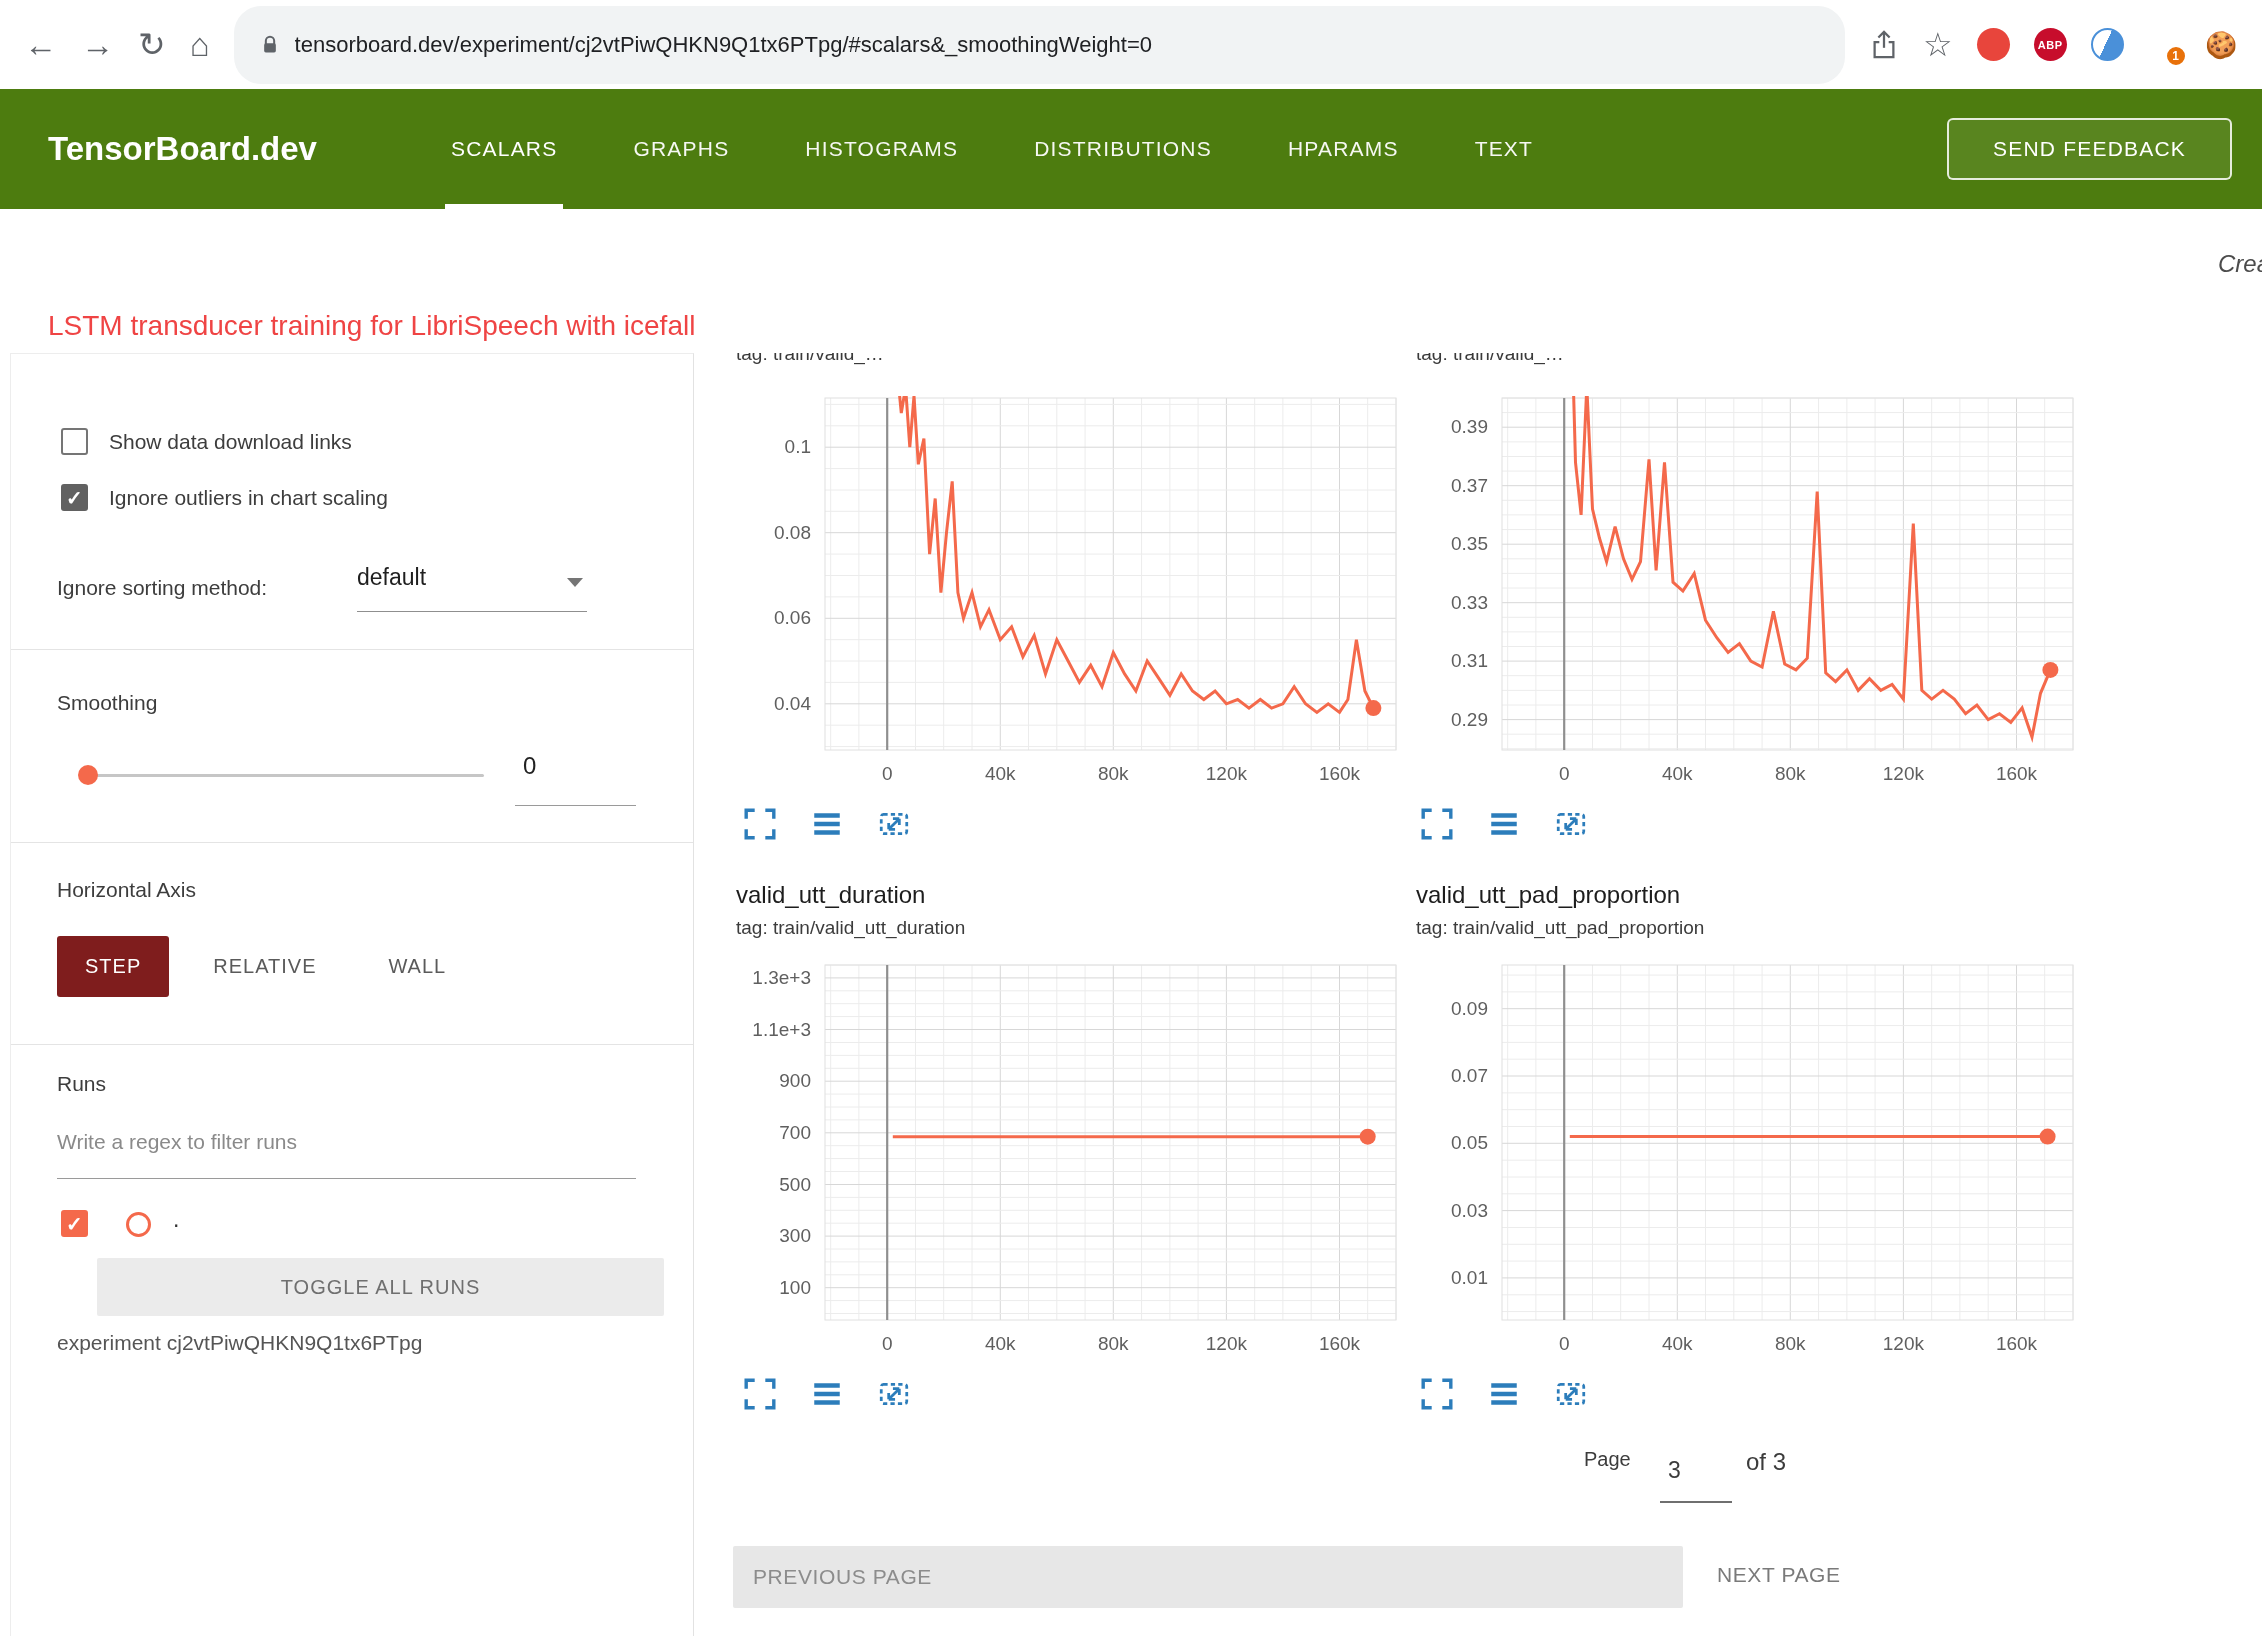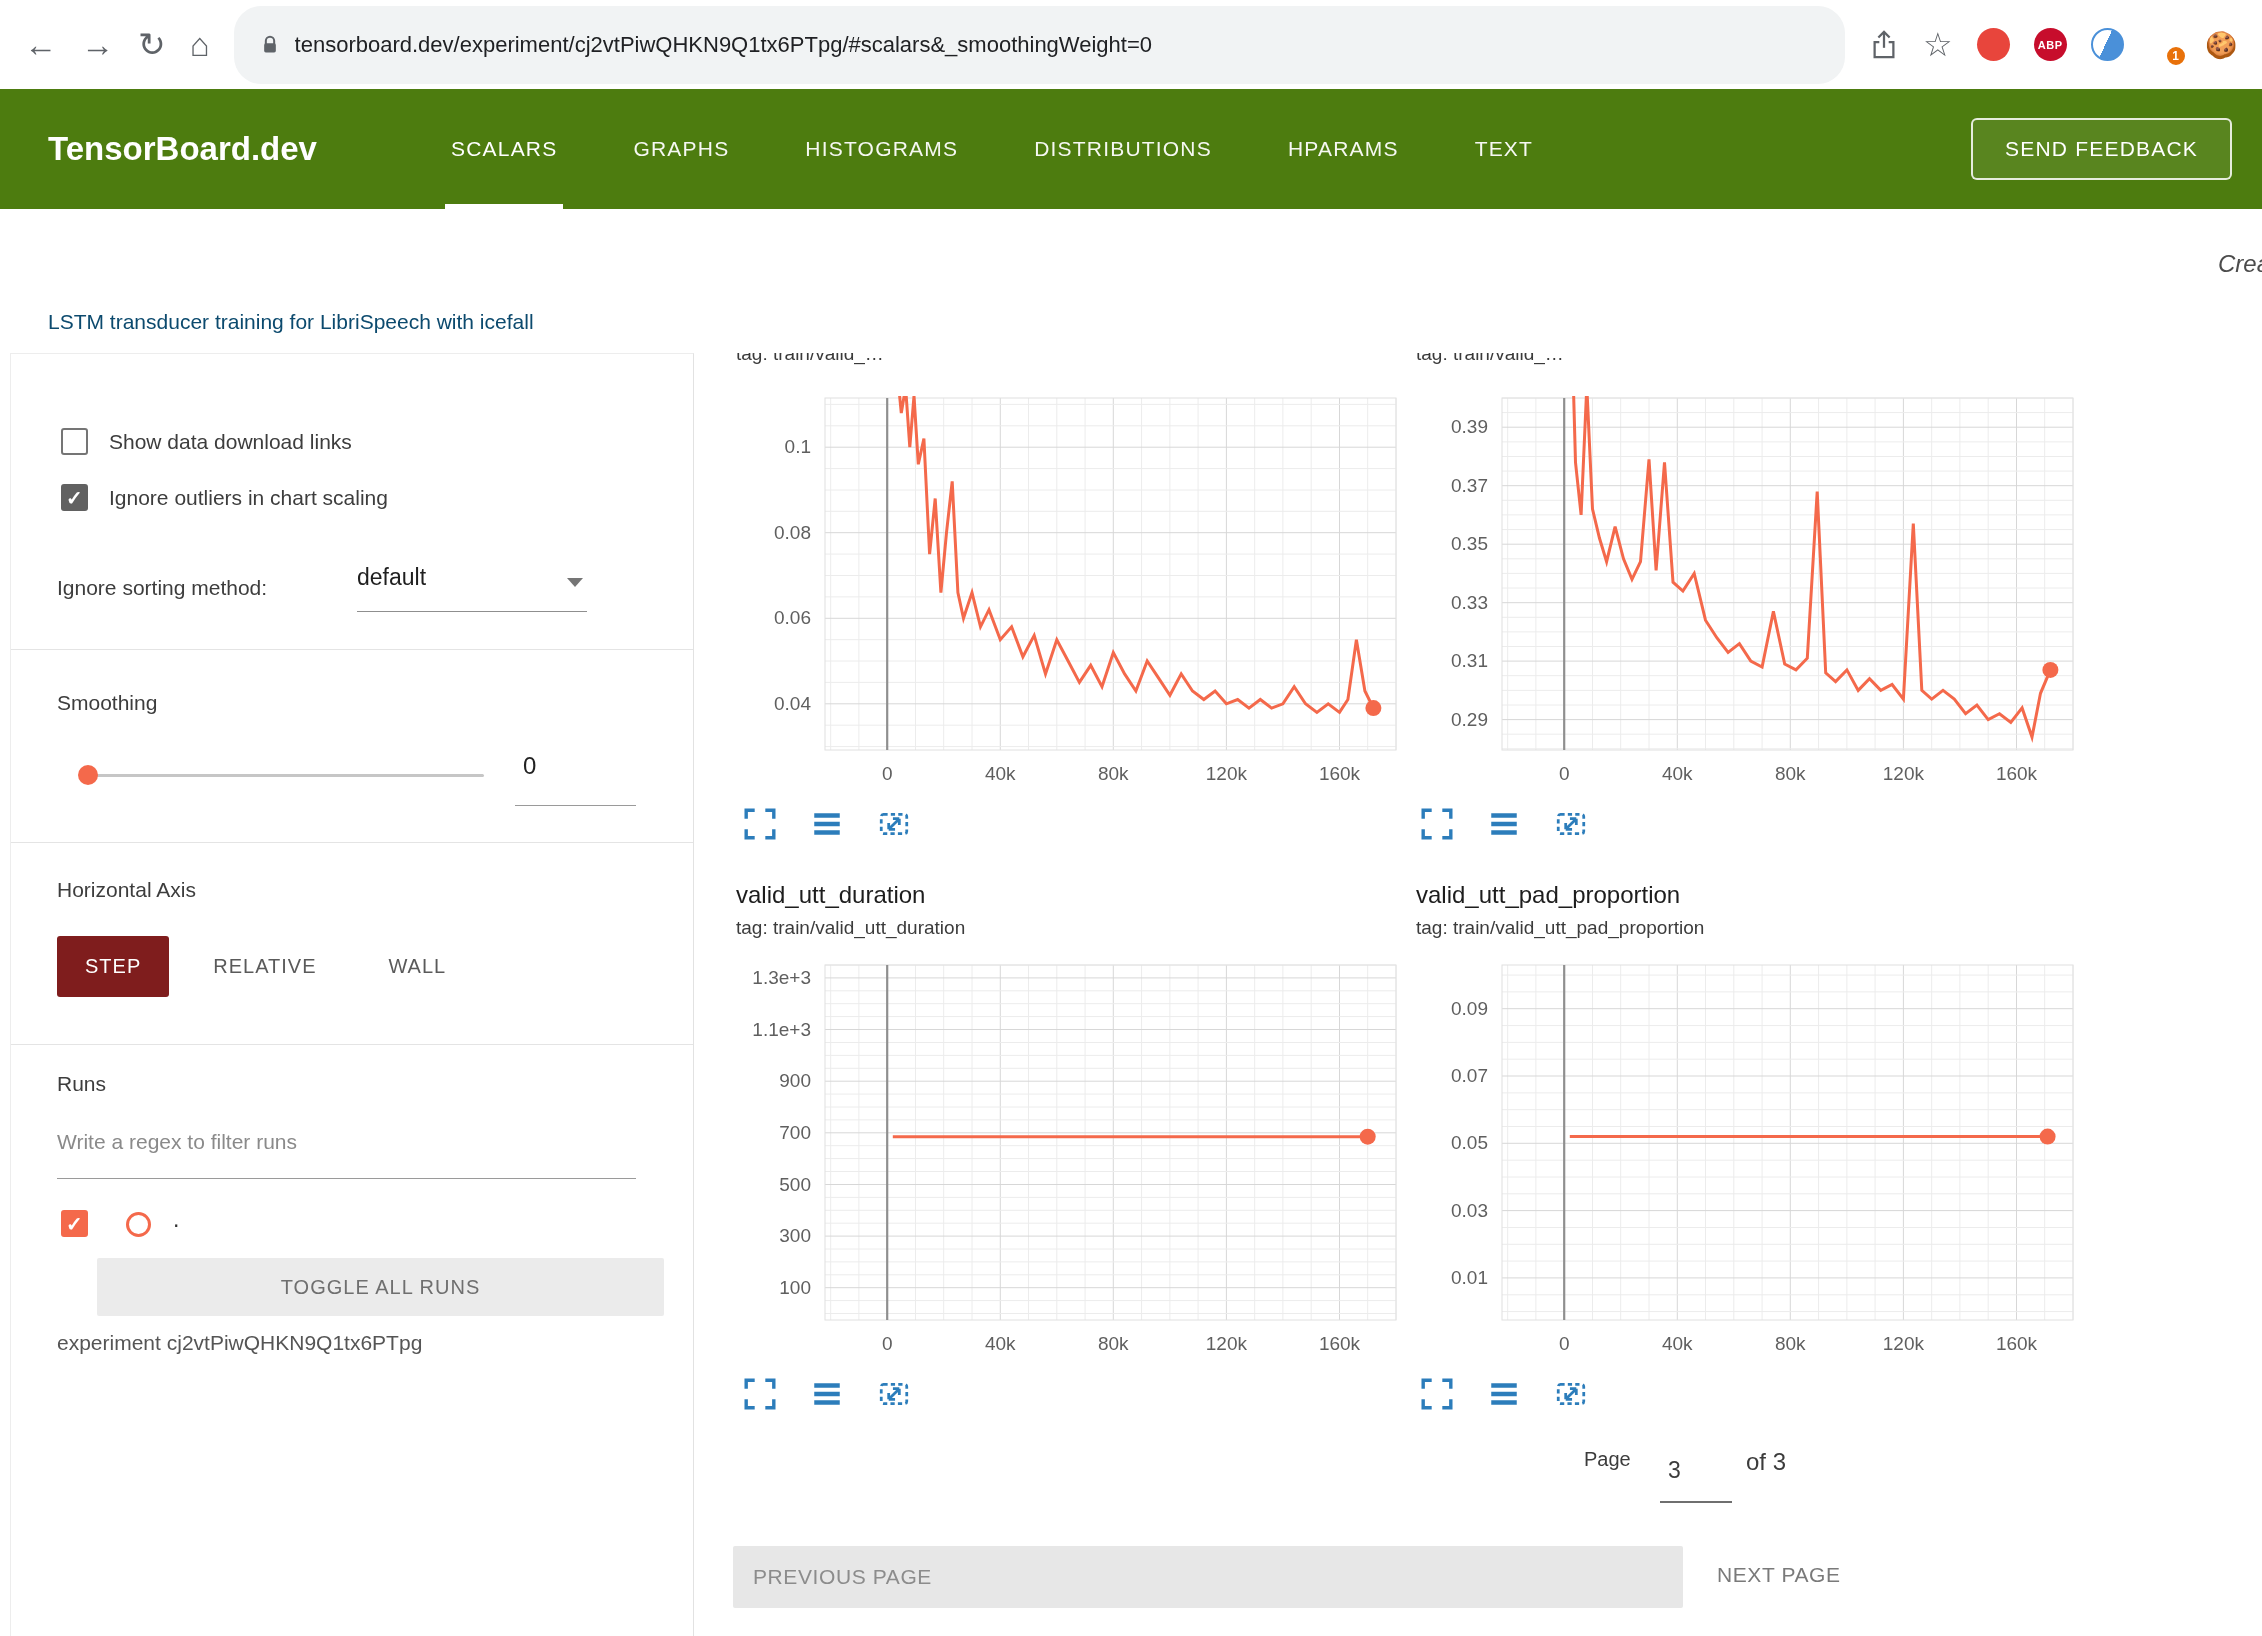--- a/index.html
+++ b/index.html
@@ -30,25 +30,25 @@
   .tbheader{position:absolute;top:89px;left:0;width:100%;height:120px;background:#4d7c0f;}
   .logo{position:absolute;left:48px;top:50%;transform:translateY(-50%);
         font-size:33px;font-weight:bold;color:#fff;}
   .tabs{position:absolute;left:445px;top:0;height:100%;display:flex;gap:64px;}
   .tab{display:flex;align-items:center;height:100%;color:rgba(255,255,255,.95);font-size:21px;
        letter-spacing:1.2px;font-weight:500;border-bottom:5px solid transparent;
        box-sizing:border-box;padding:5px 6px 0;cursor:default;}
   .tab.active{border-bottom-color:#fff;color:#fff;}
   .feedback{position:absolute;right:30px;top:50%;transform:translateY(-50%);
             border:2px solid rgba(255,255,255,.85);border-radius:6px;color:#fff;font-size:21px;
-            letter-spacing:1.2px;padding:17px 32px;background:rgba(255,255,255,.07);}
+            letter-spacing:1.2px;padding:17px 44px;background:rgba(255,255,255,.07);}
 
   
   .crea{position:absolute;top:250px;right:-8px;font-style:italic;font-size:24px;color:#4c4c4c;white-space:nowrap;}
-  .desc{position:absolute;top:310px;left:48px;font-size:21px;color:#0c4a6e;}
+  .desc{position:absolute;top:310px;left:48px;font-size:28px;color:#ef4444;}
 
   
   .sidebar{position:absolute;top:353px;left:10px;width:684px;bottom:0;background:#fff;
            border-left:1px solid #ededed;border-top:1px solid #ededed;border-right:1px solid #e2e2e2;
            box-sizing:border-box;}
   .sidebar *{box-sizing:border-box;}
   .lbl{position:absolute;font-size:21px;color:#3d3d3d;white-space:nowrap;}
   .cb{position:absolute;width:27px;height:27px;border:2px solid #757575;border-radius:3px;background:#fff;}
   .cb.checked{background:#616161;border-color:#616161;color:#fff;display:flex;align-items:center;
               justify-content:center;font-size:20px;font-weight:bold;}

